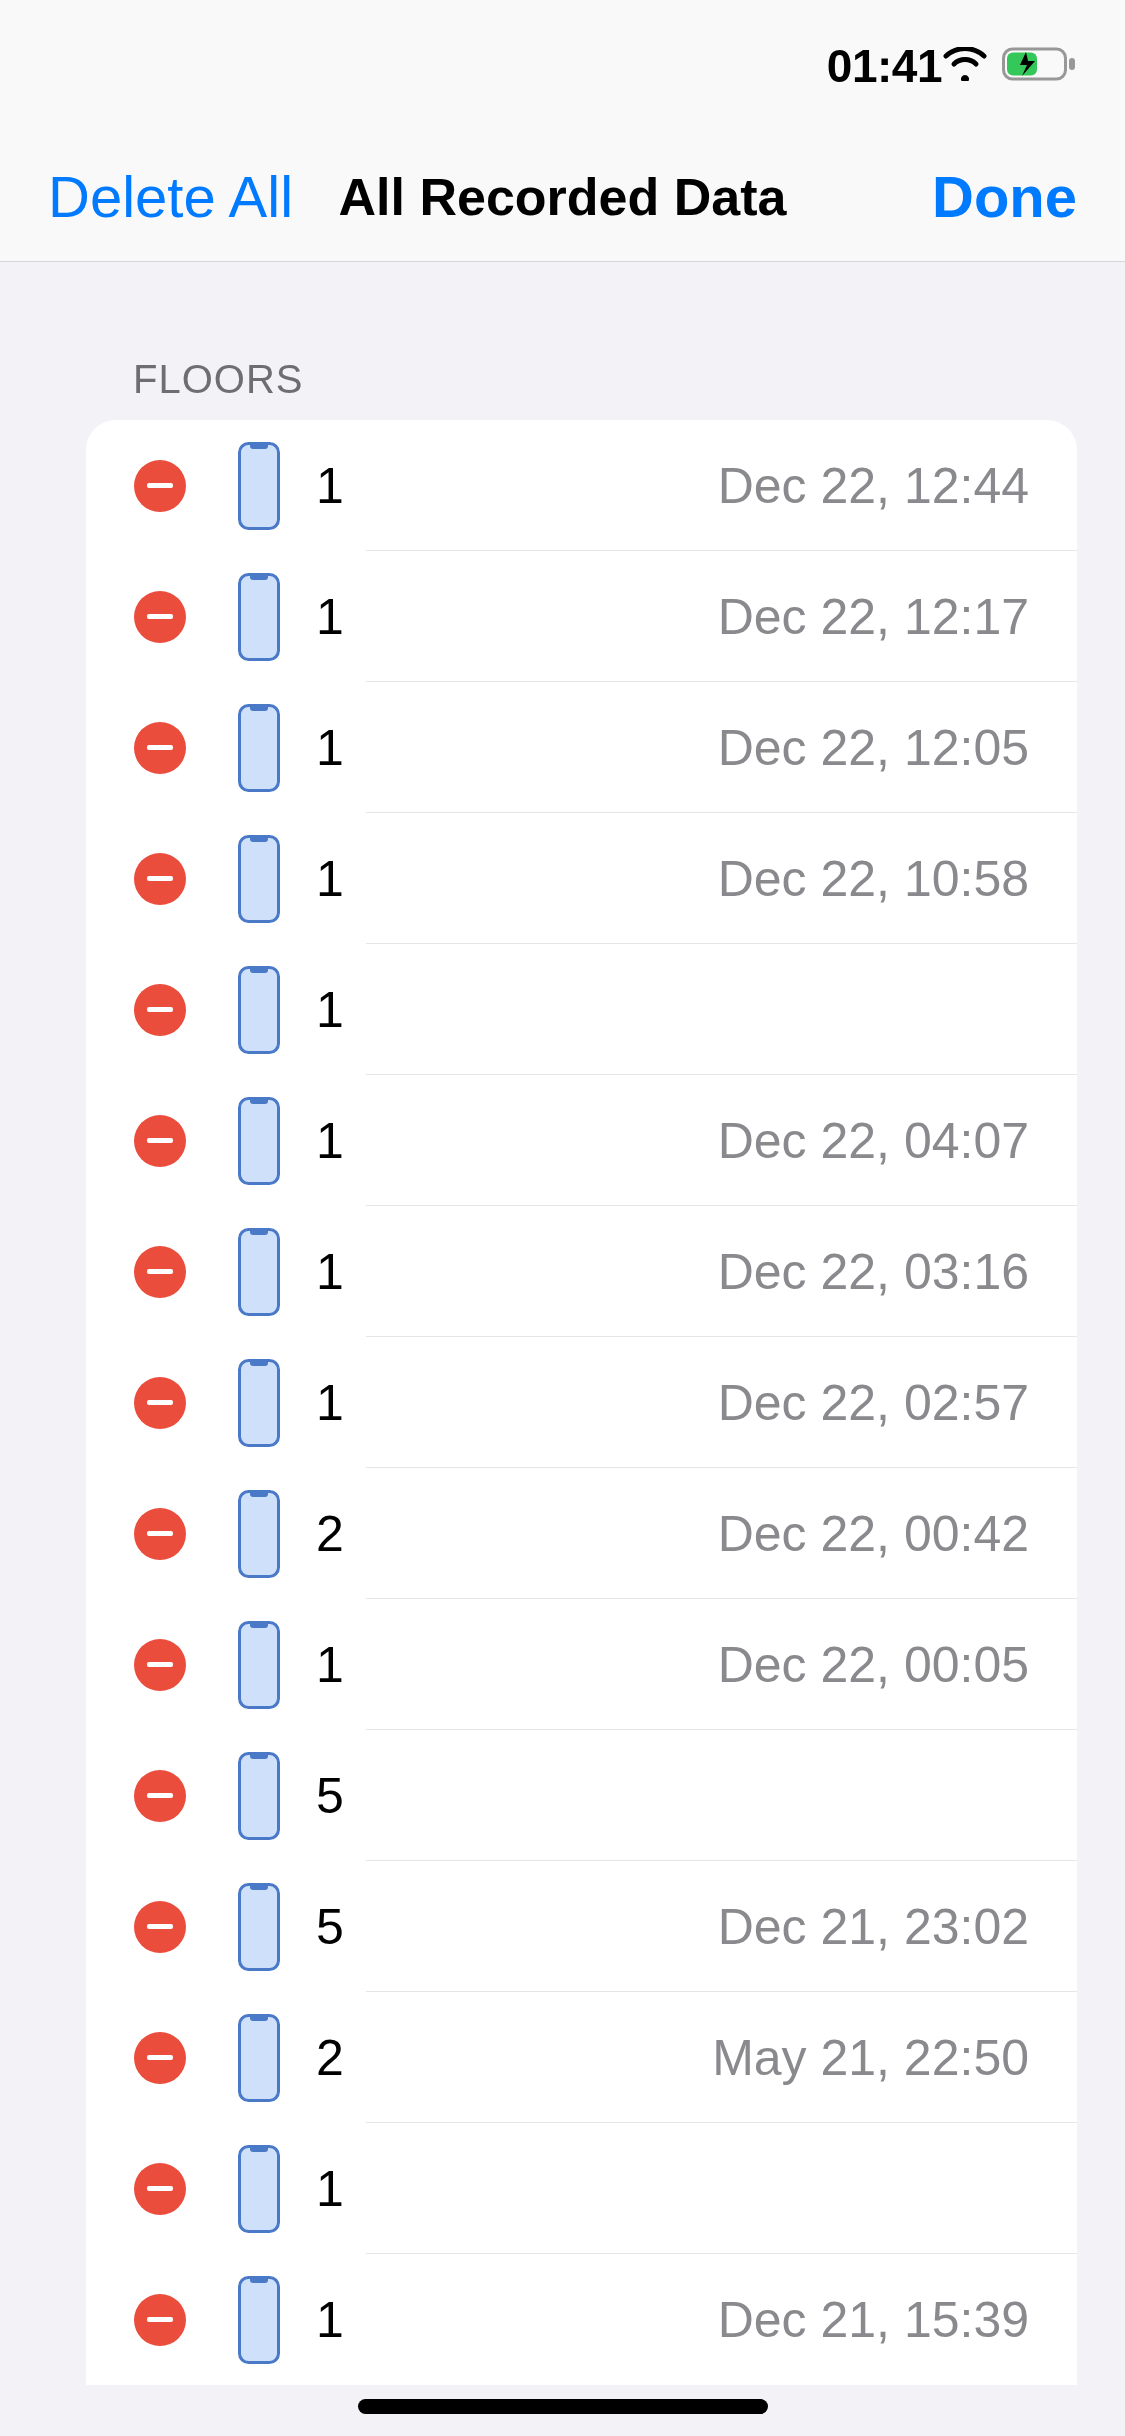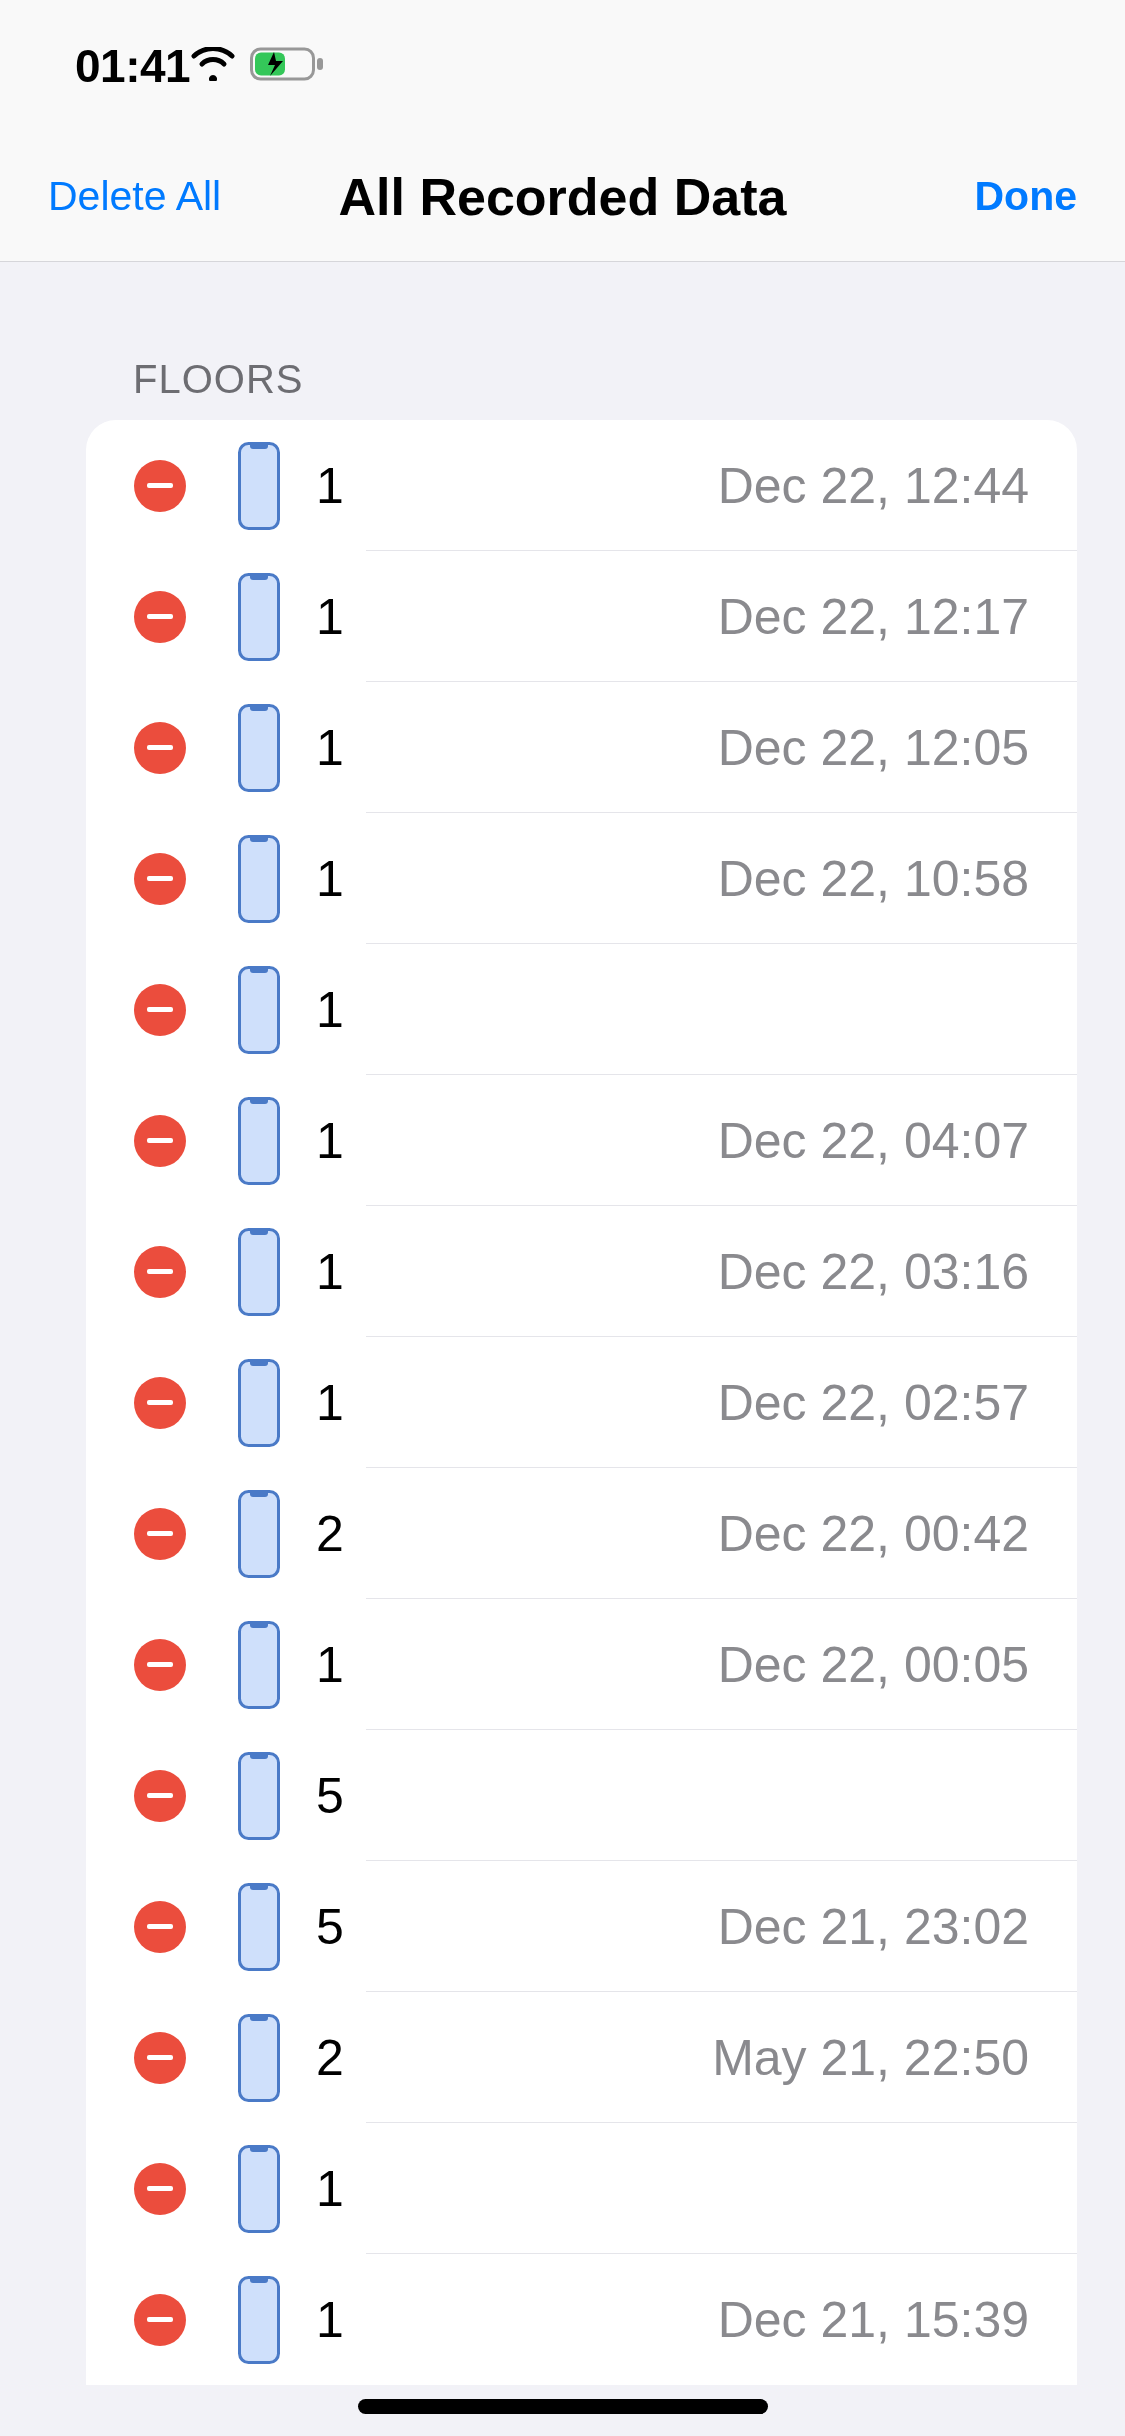--- a/index.html
+++ b/index.html
@@ -1,26 +1,26 @@
 <!DOCTYPE html>
 <html><head>
 <meta charset="utf-8">
 <style>
   * { margin: 0; padding: 0; box-sizing: border-box; }
   html, body { width: 1125px; height: 2436px; font-family: -apple-system, "Helvetica Neue", Arial, sans-serif; background: #f2f2f7; overflow: hidden; }
   .screen { width: 1125px; height: 2436px; position: relative; background: #f2f2f7; }
 
   
-  .status-bar { height: 132px; display: flex; align-items: center; justify-content: flex-start; padding: 0 45px 0 75px; background: #f9f9f9; }
+  .status-bar { height: 132px; display: flex; align-items: center; justify-content: flex-end; padding: 0 45px 0 75px; background: #f9f9f9; }
   .status-time { font-size: 46px; font-weight: 600; letter-spacing: -0.5px; color: #000; }
   .status-right { display: flex; align-items: center; gap: 14px; }
 
   
   .nav-bar { height: 130px; background: #f9f9f9; border-bottom: 1px solid #d6d6da; display: flex; align-items: center; justify-content: space-between; padding: 0 48px; position: relative; }
-  .nav-left, .nav-right { font-size: 41px; color: #007aff; }
+  .nav-left, .nav-right { font-size: 58px; color: #007aff; }
   .nav-right { font-weight: 600; margin-left: 44px; }
   .nav-title { position: absolute; left: 50%; transform: translateX(-50%); font-size: 52px; font-weight: 600; color: #000; white-space: nowrap; }
 
   
   .content { padding-top: 95px; padding-left: 38px; }
   .section-header { padding: 0 95px 18px 95px; font-size: 40px; letter-spacing: 1px; color: #6d6d72; text-transform: uppercase; }
   .list { margin: 0 48px; background: #fff; border-radius: 30px 30px 0 0; overflow: hidden; }
   .row { height: 131px; display: flex; align-items: center; padding-left: 48px; position: relative; }
   .row .sep { position: absolute; bottom: 0; left: 280px; right: 0; height: 1px; background: #e5e5ea; }
   .row:last-child .sep { display: none; }

